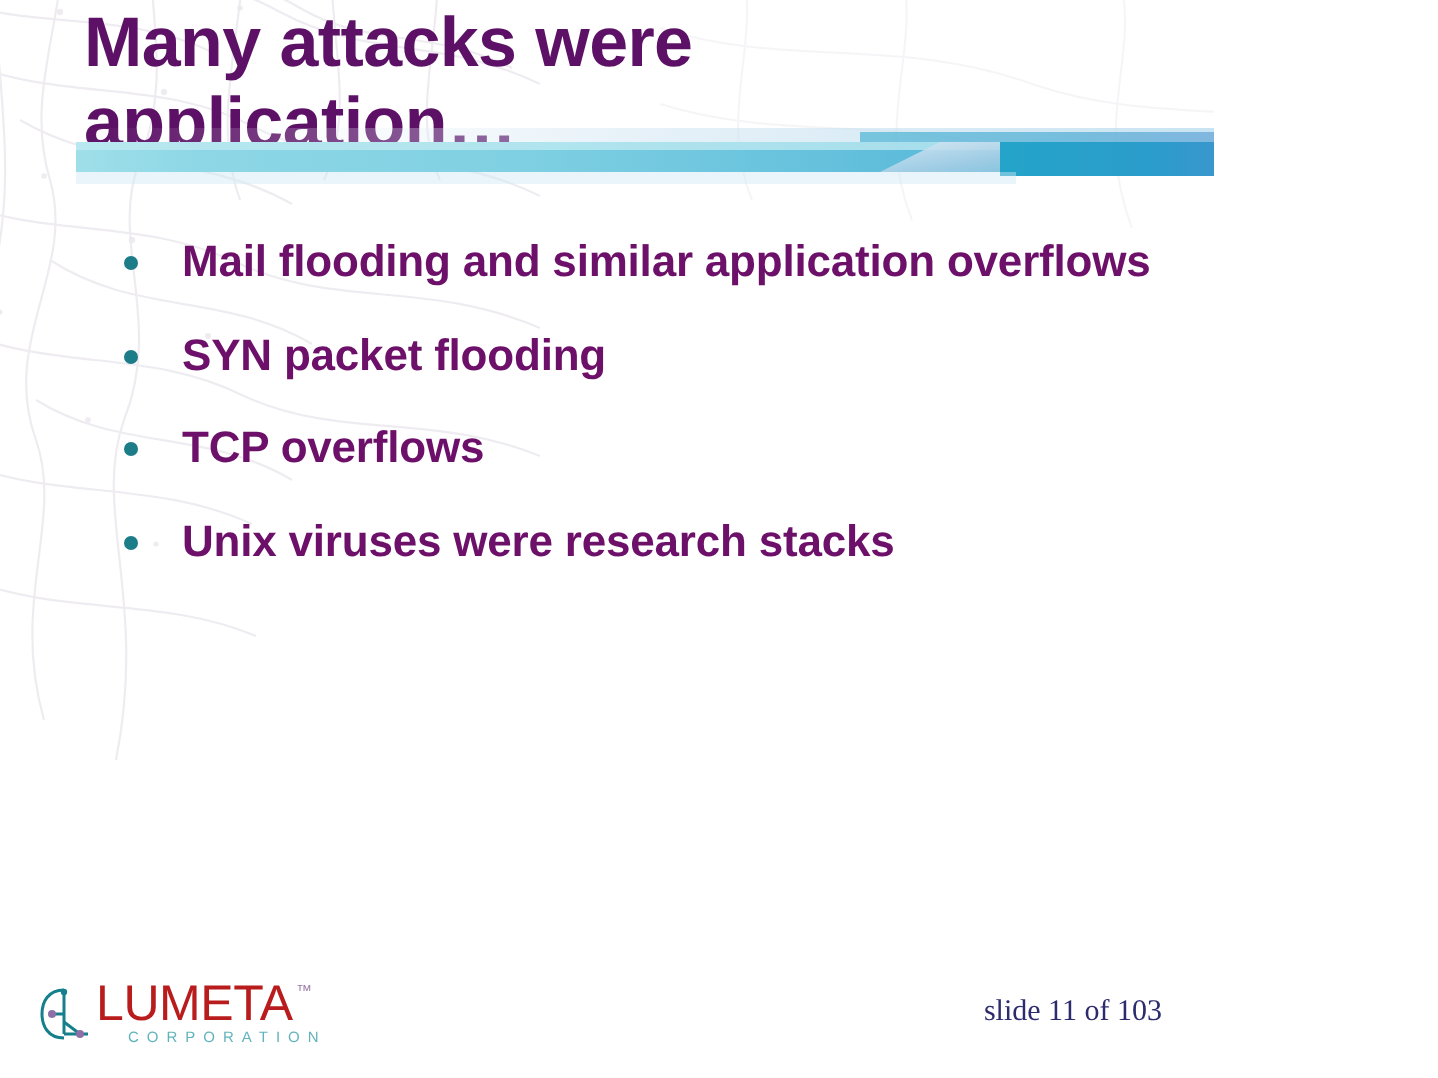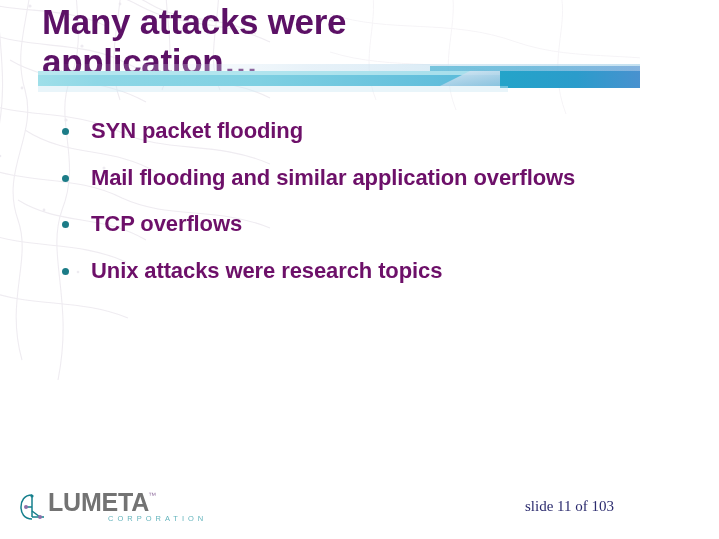--- a/index.html
+++ b/index.html
@@ -9,21 +9,20 @@
   }
   body {
     font-family: "Liberation Sans", sans-serif;
   }
   #slide {
     position: relative;
     width: 607px;
     height: 539px;
     overflow: hidden;
     background: #ffffff;
-    padding-left: 33px;
   }
 
   
   .watermark {
     position: absolute;
     left: -30px;
     top: -40px;
     width: 330px;
     height: 430px;
     opacity: 0.5;
@@ -106,40 +105,39 @@
     left: 0;
     top: 4px;
     width: 30px;
     height: 32px;
   }
   .logo-wordmark {
     position: absolute;
     left: 28px;
     top: 1px;
     font-size: 25px;
-    font-weight: bold;
+    font-weight: normal;
     letter-spacing: -0.2px;
-    color: #737373;
+    color: #b91c1c;
   }
   .logo-tm {
     position: absolute;
     left: 128px;
     top: 4px;
     font-size: 8px;
     color: #9b7ca8;
   }
   .logo-sub {
     position: absolute;
     left: 44px;
     top: 27px;
     font-size: 7.5px;
     letter-spacing: 4.0px;
     color: #2d9aa5;
     opacity: 0.75;
-    margin-left: 44px;
   }
 
   
   .slide-number {
     position: absolute;
     right: 26px;
     top: 498px;
     font-family: "Liberation Serif", serif;
     font-size: 15px;
     color: #2B2B6E;
@@ -246,33 +244,33 @@
     <polygon points="500,11 719,11 719,28 500,28" fill="url(#gradRight)"></polygon>
 
     <rect x="664" y="8" width="55" height="4" fill="#7f93d4" opacity="0.55"></rect>
 
     <rect x="38" y="26" width="470" height="6" fill="#cfe8f3" opacity="0.45"></rect>
   </svg>
 
   <div class="bullets">
     <div class="bullet-row">
       <span class="bullet-dot"></span>
+      <span class="bullet-text">Mail flooding and similar application overflows</span>
+    </div>
+    <div class="bullet-row">
+      <span class="bullet-dot"></span>
       <span class="bullet-text">SYN packet flooding</span>
     </div>
     <div class="bullet-row">
       <span class="bullet-dot"></span>
-      <span class="bullet-text">Mail flooding and similar application overflows</span>
-    </div>
-    <div class="bullet-row">
-      <span class="bullet-dot"></span>
       <span class="bullet-text">TCP overflows</span>
     </div>
     <div class="bullet-row">
       <span class="bullet-dot"></span>
-      <span class="bullet-text">Unix attacks were research topics</span>
+      <span class="bullet-text">Unix viruses were research stacks</span>
     </div>
   </div>
 
   <div class="logo">
     <svg class="logo-mark" viewBox="0 0 30 32">
       <g stroke="#157F8C" stroke-width="1.5" fill="none">
         <path d="M12 4 C 4 4, 1 10, 1 16 C 1 22, 4 28, 12 28"></path>
         <path d="M12 5 L 12 26"></path>
         <path d="M12 26 L 24 26"></path>
         <path d="M6 16 L 12 16"></path>

